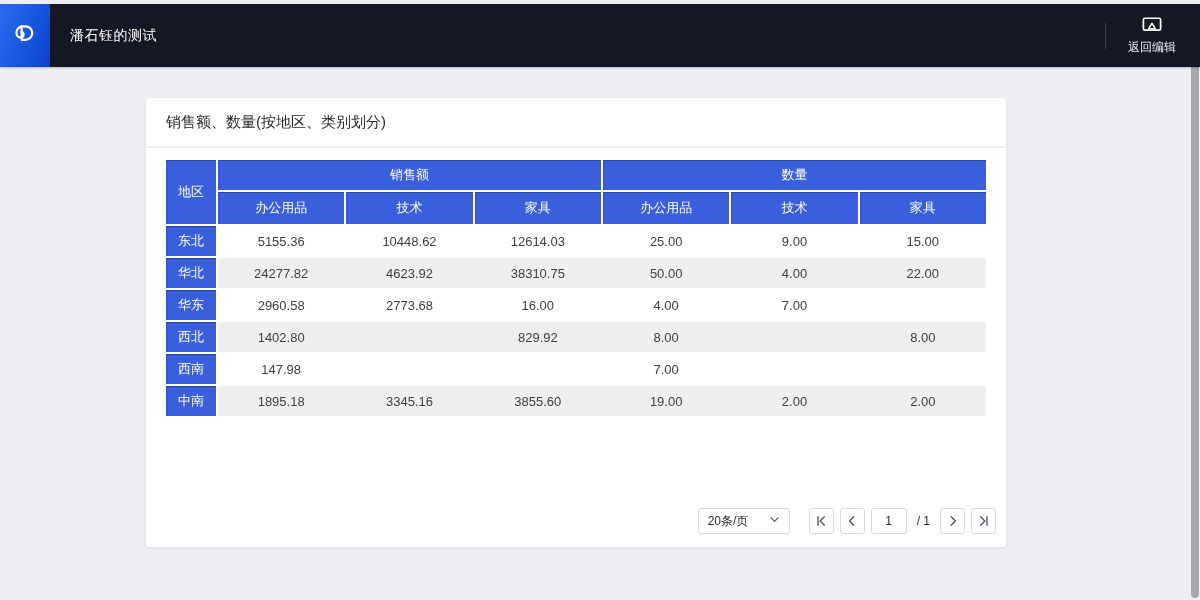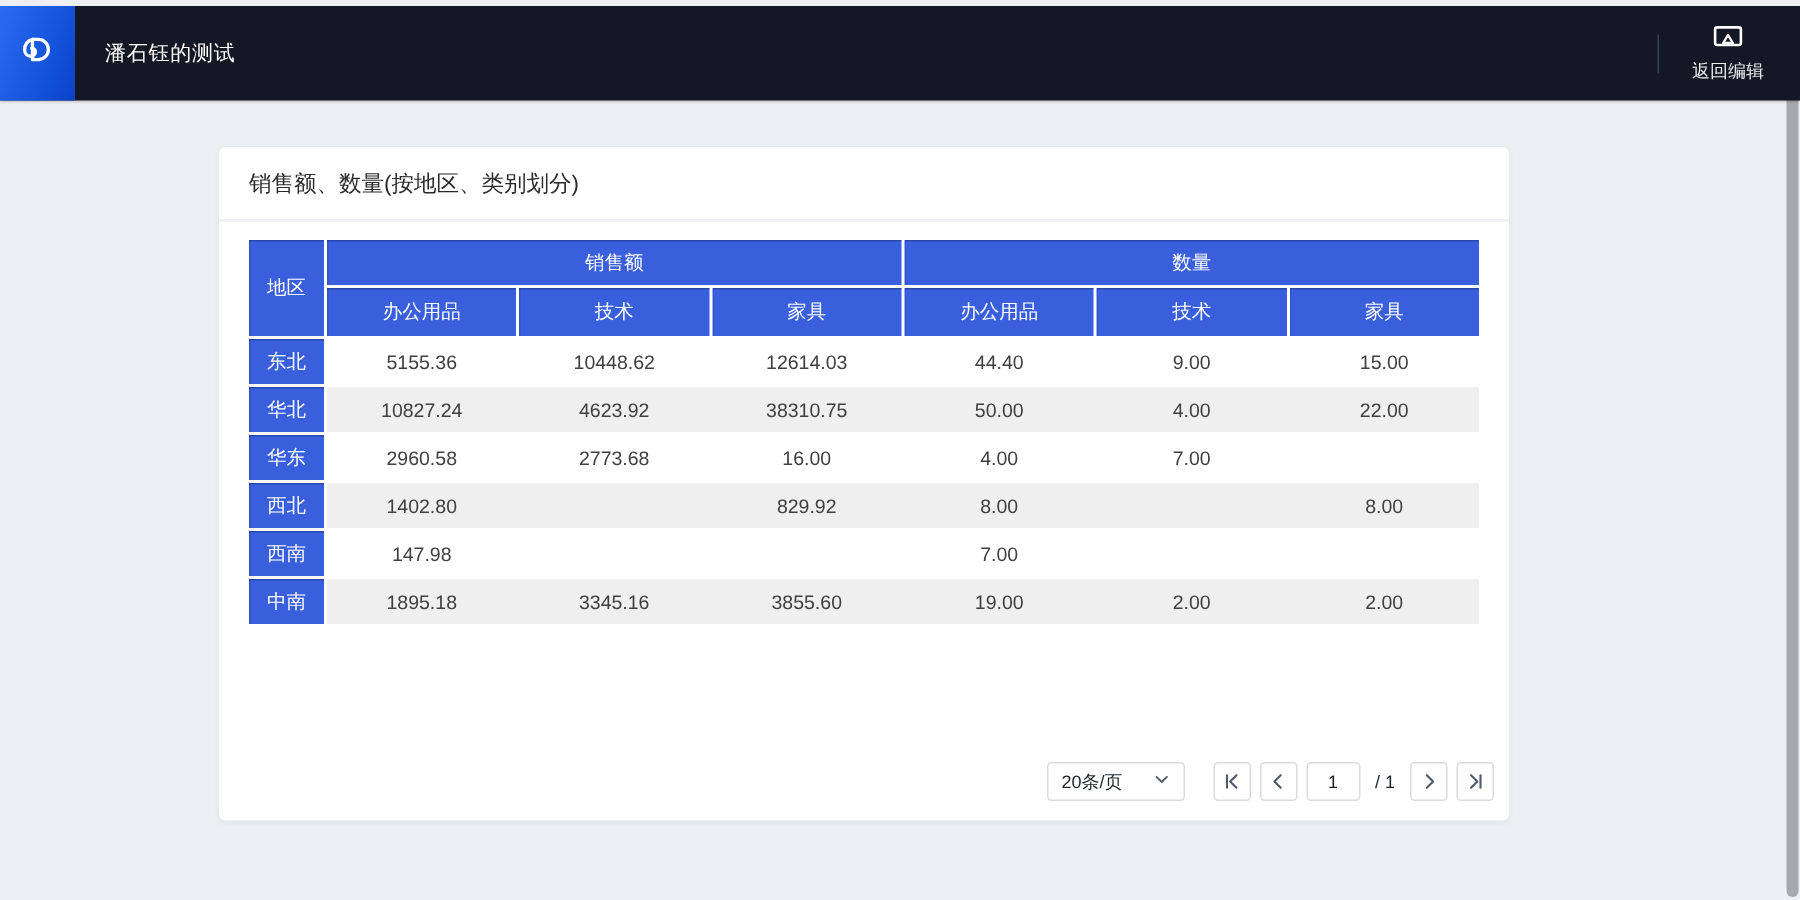--- a/index.html
+++ b/index.html
@@ -137,27 +137,27 @@
       <div class="hcell" style="grid-area: 2 / 3;">技术</div>
       <div class="hcell" style="grid-area: 2 / 4;">家具</div>
       <div class="hcell" style="grid-area: 2 / 5;">办公用品</div>
       <div class="hcell" style="grid-area: 2 / 6;">技术</div>
       <div class="hcell" style="grid-area: 2 / 7;">家具</div>
       <div class="hcell" style="grid-area: 3 / 1;">东北</div>
       <div class="row-wrap odd" style="grid-row: 3;">
         <div class="dcell">5155.36</div>
         <div class="dcell">10448.62</div>
         <div class="dcell">12614.03</div>
-        <div class="dcell">44.40</div>
+        <div class="dcell">25.00</div>
         <div class="dcell">9.00</div>
         <div class="dcell">15.00</div>
       </div>
       <div class="hcell" style="grid-area: 4 / 1;">华北</div>
       <div class="row-wrap even" style="grid-row: 4;">
-        <div class="dcell">10827.24</div>
+        <div class="dcell">24277.82</div>
         <div class="dcell">4623.92</div>
         <div class="dcell">38310.75</div>
         <div class="dcell">50.00</div>
         <div class="dcell">4.00</div>
         <div class="dcell">22.00</div>
       </div>
       <div class="hcell" style="grid-area: 5 / 1;">华东</div>
       <div class="row-wrap odd" style="grid-row: 5;">
         <div class="dcell">2960.58</div>
         <div class="dcell">2773.68</div>

